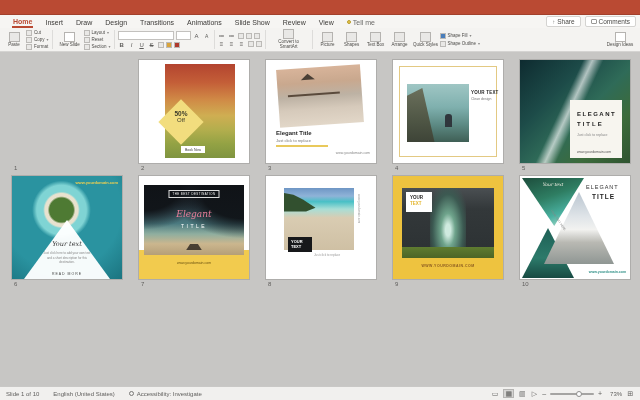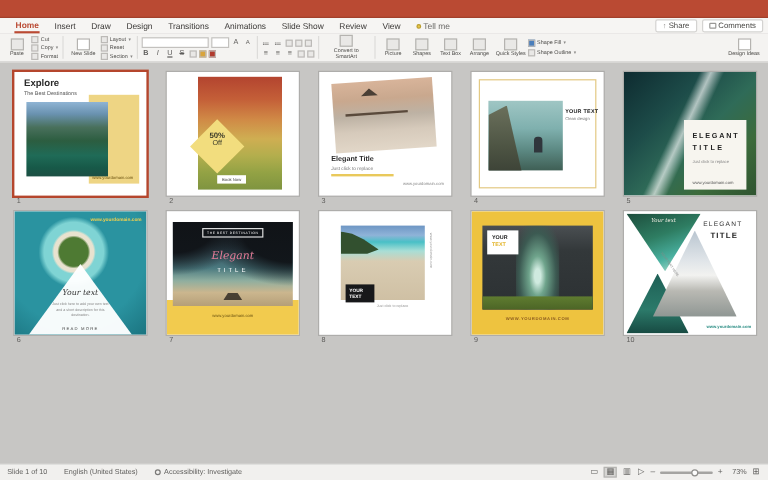--- a/index.html
+++ b/index.html
@@ -307,27 +307,20 @@
         </span>
     </div>
     <div class="rgroup bigbtn designideas" style="width:32px">
       <span class="bicon"></span>
       <span class="blabel">Design Ideas</span>
     </div>
   </div>
 
   <div class="canvas">
 
-    <div class="thumb selected" style="left:12px;top:7px">
-      <div class="s1-yellow"></div>
-      <div class="s1-photo"></div>
-      <div class="s1-title">Explore</div>
-      <div class="s1-sub">The Best Destinations</div>
-      <div class="s1-url">www.yourdomain.com</div>
-    </div>
     <div class="num" style="left:14px;top:112px">1</div>
 
     <div class="thumb" style="left:139px;top:7px">
       <div class="s2-photo"></div>
       <div class="s2-diamond"></div>
       <div class="s2-offer">
         <div class="o1">50%</div>
         <div class="o2">Off</div>
       </div>
       <div class="s2-btn">Book Now</div>

